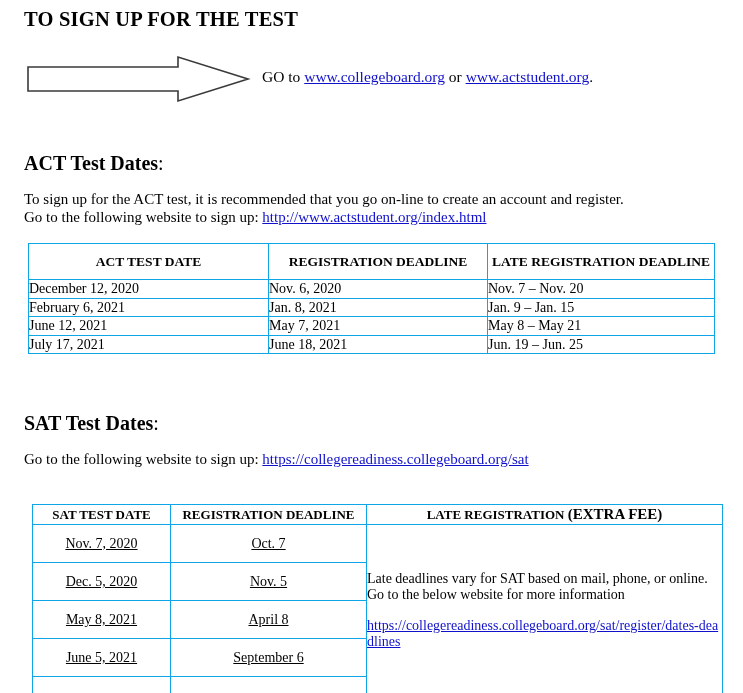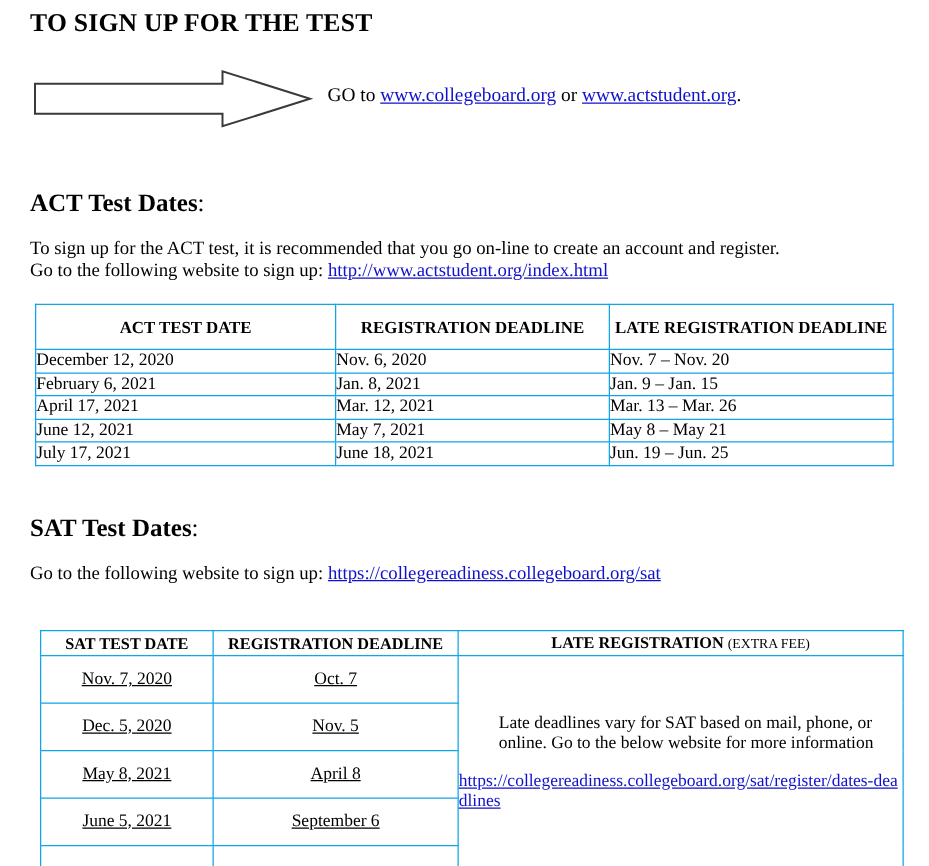--- a/index.html
+++ b/index.html
@@ -134,22 +134,22 @@
   }
   #sat-table th {
     font-size: 13px;
     font-weight: bold;
     text-align: center;
     line-height: 15px;
     padding: 1px 2px;
     height: 17px;
   }
   #sat-table th .small-caps {
-    font-size: 11px;
-    font-weight: normal;
+    font-size: 15px;
+    font-weight: bold;
   }
   #sat-table td.datecell {
     font-size: 14px;
     text-align: center;
     height: 37px;
     line-height: 37px;
     text-decoration: underline;
   }
   #sat-table td.emptycell {
     height: 19px;
@@ -160,21 +160,20 @@
 
   td.notecell {
     vertical-align: top;
     text-align: left;
     padding: 8px 8px 4px 8px;
     font-size: 14px;
     line-height: 16.5px;
   }
   td.notecell .note-text {
     display: block;
-    margin-left: 32px;
   }
   td.notecell .note-link {
     display: block;
     margin-top: 14px;
     color: #1111cc;
     text-decoration: underline;
     word-break: break-all;
     line-height: 16.5px;
   }
 </style>
@@ -222,25 +221,20 @@
         <td>December 12, 2020</td>
         <td>Nov. 6, 2020</td>
         <td>Nov. 7 – Nov. 20</td>
       </tr>
       <tr>
         <td>February 6, 2021</td>
         <td>Jan. 8, 2021</td>
         <td>Jan. 9 – Jan. 15</td>
       </tr>
       <tr>
-        <td>April 17, 2021</td>
-        <td>Mar. 12, 2021</td>
-        <td>Mar. 13 – Mar. 26</td>
-      </tr>
-      <tr>
         <td>June 12, 2021</td>
         <td>May 7, 2021</td>
         <td>May 8 – May 21</td>
       </tr>
       <tr>
         <td>July 17, 2021</td>
         <td>June 18, 2021</td>
         <td>Jun. 19 – Jun. 25</td>
       </tr>
     </tbody>

